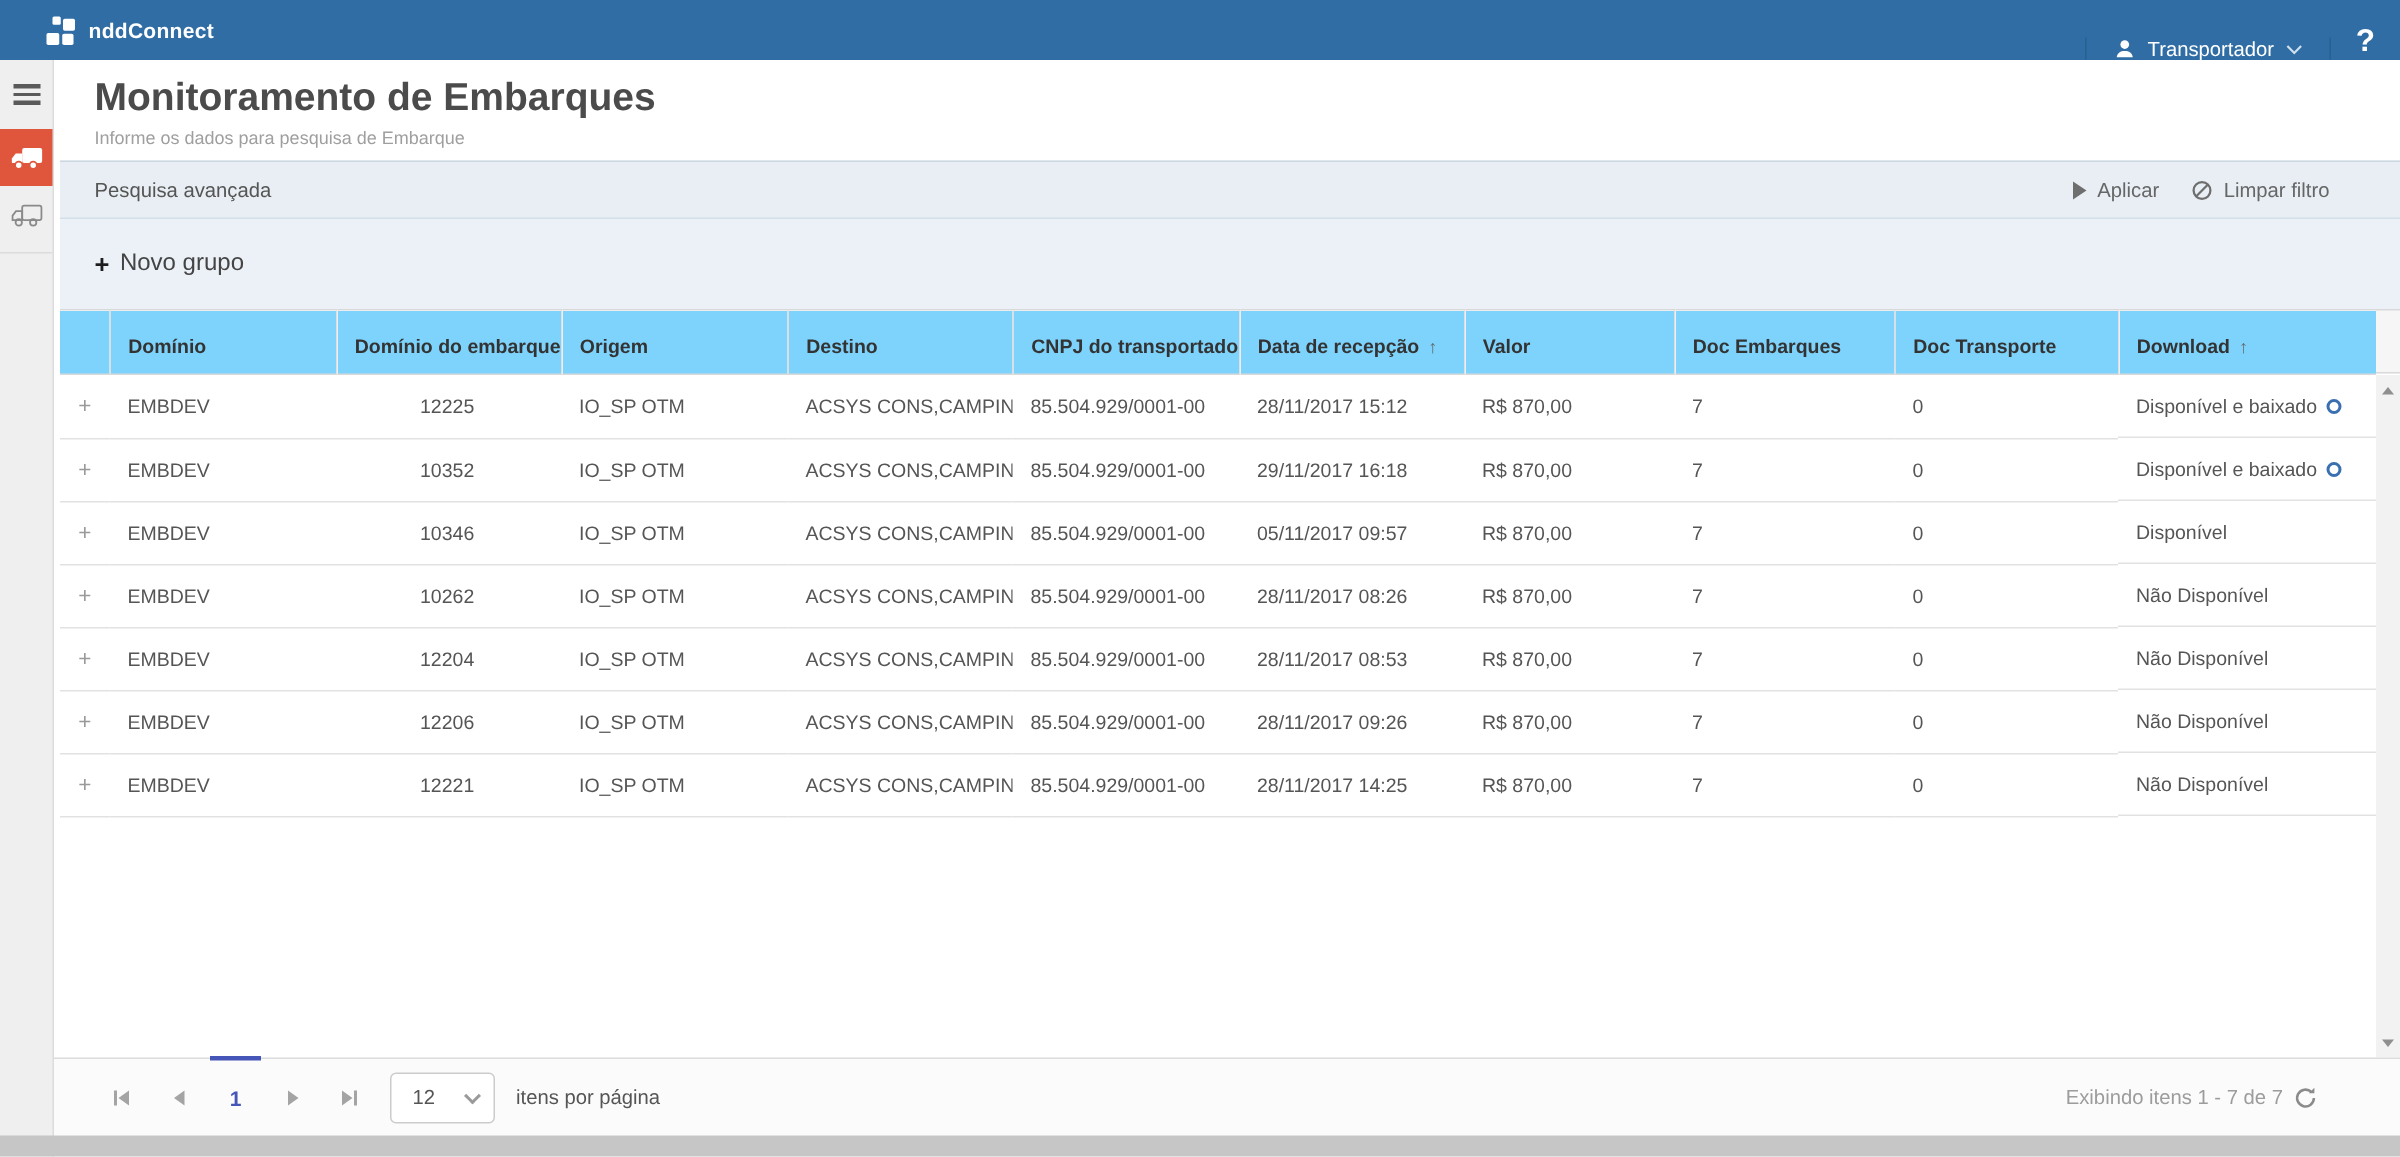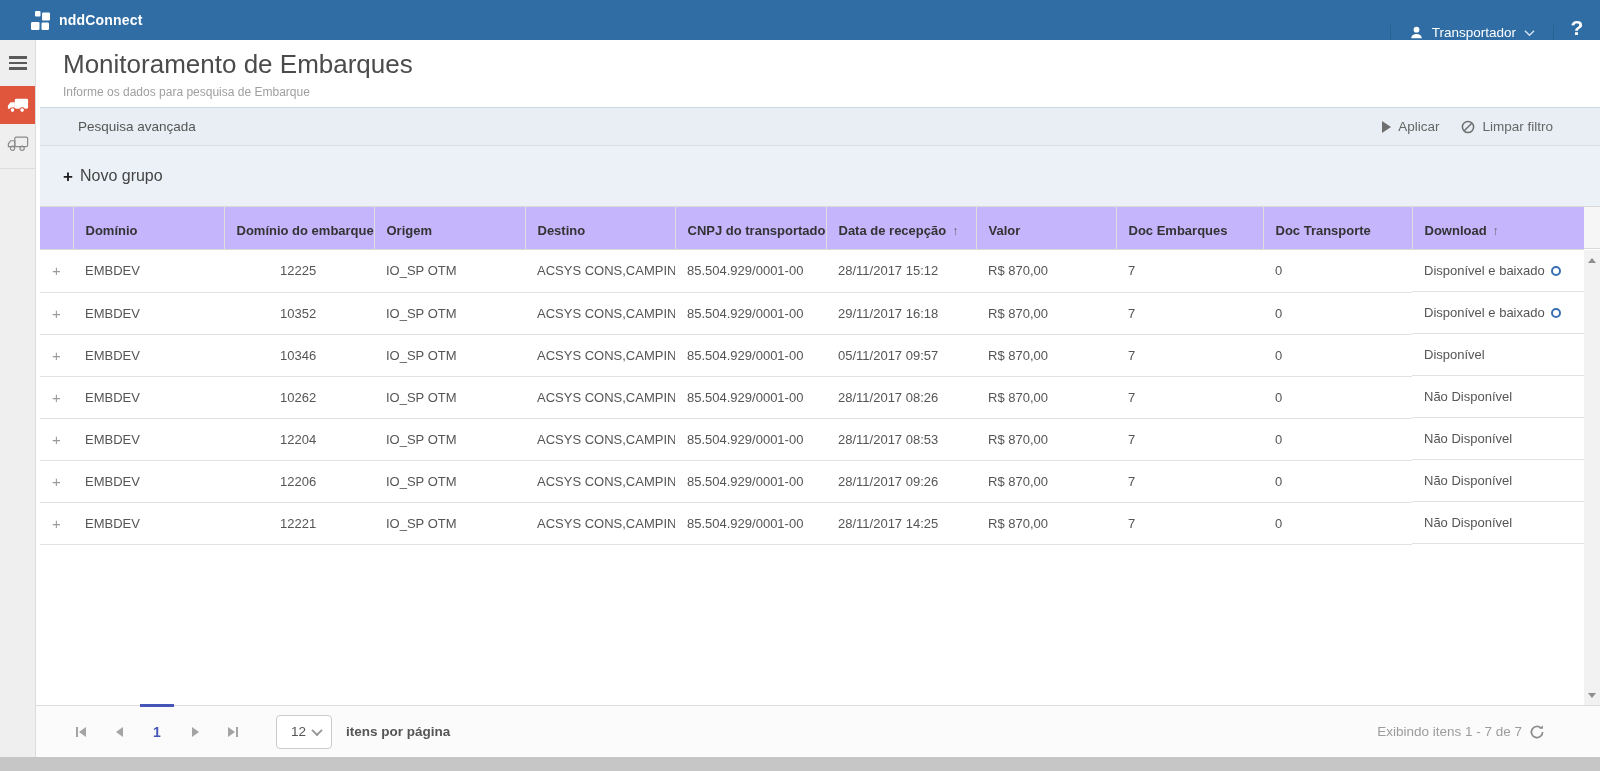--- a/index.html
+++ b/index.html
@@ -25,41 +25,41 @@
   .hamburger { height:46px; display:flex; flex-direction:column; gap:3px;
     align-items:center; justify-content:center; cursor:pointer; }
   .hamburger i { display:block; width:18px; height:2.5px; background:#5a5a5a; }
   .nav-item { height:38px; display:flex; align-items:center; justify-content:center; cursor:pointer; }
   .nav-item.active { background:#df563d; }
   .nav-group { border-bottom:1px solid #dcdcdc; padding-bottom:6px; }
 
   
   .main { position:absolute; left:36px; top:40px; width:1564px; height:717px; background:#fff; }
   .page-head { height:67px; padding:9px 24px 0 27px; }
-  .page-title { font-size:26px; font-weight:400; color:#4b4b4b; }
+  .page-title { font-size:26px; font-weight:700; color:#4b4b4b; }
   .page-sub { font-size:12px; color:#9f9f9f; margin-top:5px; }
 
   
   .filter-bar { margin-left:4px; height:39px; background:#e8eef4;
     border-top:1px solid #ccd7e2; border-bottom:1px solid #d4dee8;
-    display:flex; align-items:center; justify-content:space-between; padding:0 47px 0 38px; }
+    display:flex; align-items:center; justify-content:space-between; padding:0 47px 0 23px; }
   .filter-title { font-size:13.5px; color:#555; }
   .filter-actions { display:flex; align-items:center; gap:22px; }
   .flt-btn { display:flex; align-items:center; gap:7px; font-size:13.5px; color:#666; cursor:pointer; }
   .icon-play { width:0; height:0; border-top:6px solid transparent; border-bottom:6px solid transparent;
     border-left:9px solid #6e6e6e; }
   .filter-panel { margin-left:4px; height:60px; background:#ecf1f7; display:flex; align-items:center; padding-left:23px; }
   .new-group { display:flex; align-items:center; gap:7px; cursor:pointer; }
   .new-group .plus { font-size:17px; font-weight:bold; color:#1d1d1d; line-height:1; }
   .new-group .lbl { font-size:16px; color:#444; }
 
   
   .grid-wrap { position:relative; margin-left:4px; height:499px; background:#fff; }
   table { border-collapse:collapse; table-layout:fixed; width:1544px; }
-  thead th { height:43px; background:#c4b5fd; border-bottom:1px solid #d9d9d9;
+  thead th { height:43px; background:#7dd3fc; border-bottom:1px solid #d9d9d9;
     border-top:1px solid #d9d9d9; border-left:1px solid #dedede;
     font-size:13px; font-weight:bold; color:#333; text-align:left; padding:5px 6px 0 12px;
     white-space:nowrap; overflow:hidden; cursor:pointer; }
   thead th:first-child { border-left:none; }
   .sort-arrow { font-weight:normal; color:#666; margin-left:6px; font-size:12px; }
   tbody td { height:42px; border-bottom:1px solid #e2e2e2; font-size:13px; color:#555;
     padding:0 6px 0 12px; white-space:nowrap; overflow:hidden; background:#fff; }
   td.c-expand { text-align:center; padding:0; }
   .expand-icon { color:#9a9a9a; font-size:15px; cursor:pointer; display:inline-block; width:100%; }
   td.c-num { padding-left:56px; }
@@ -86,27 +86,27 @@
     gap:1px; cursor:pointer; }
   .tri-l { width:0;height:0;border-top:5px solid transparent;border-bottom:5px solid transparent;
     border-right:7px solid #a4a4a4; }
   .tri-r { width:0;height:0;border-top:5px solid transparent;border-bottom:5px solid transparent;
     border-left:7px solid #a4a4a4; }
   .pg-bar { width:2px; height:10px; background:#a4a4a4; }
   .page-current { position:relative; width:38px; text-align:center; color:#4655b8;
     font-size:14px; font-weight:bold; cursor:pointer; }
   .page-current::before { content:""; position:absolute; top:-20px; left:2px; right:2px;
     height:3px; background:#4655b8; }
-  .page-size { margin-left:24px; width:56px; height:34px; background:#fff; border:1px solid #ccc;
+  .page-size { margin-left:8px; width:70px; height:34px; background:#fff; border:1px solid #ccc;
     border-radius:4px; display:flex; align-items:center; justify-content:space-between;
     padding:0 10px 0 14px; cursor:pointer; }
   .page-size .val { font-size:13.5px; color:#555; }
   .chev { width:8px; height:8px; border-right:2px solid #9a9a9a; border-bottom:2px solid #9a9a9a;
     transform:rotate(45deg) translate(-1px,-1px); }
-  .per-page { margin-left:14px; font-size:13.5px; color:#555;font-weight:bold; }
+  .per-page { margin-left:14px; font-size:13.5px; color:#555; }
   .pager-right { margin-left:auto; display:flex; align-items:center; gap:7px; }
   .pager-info { font-size:13.5px; color:#9c9c9c; }
   .refresh { cursor:pointer; display:flex; }
 
   
   .bottom-strip { position:absolute; left:0; bottom:0; width:1600px; height:14px;
     background:#c6c6c6; z-index:40; }
 </style>
 </head>
 <body>

